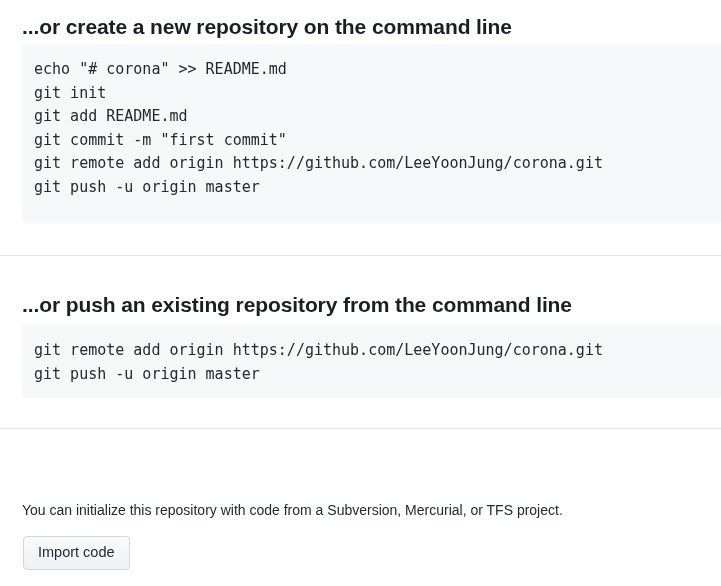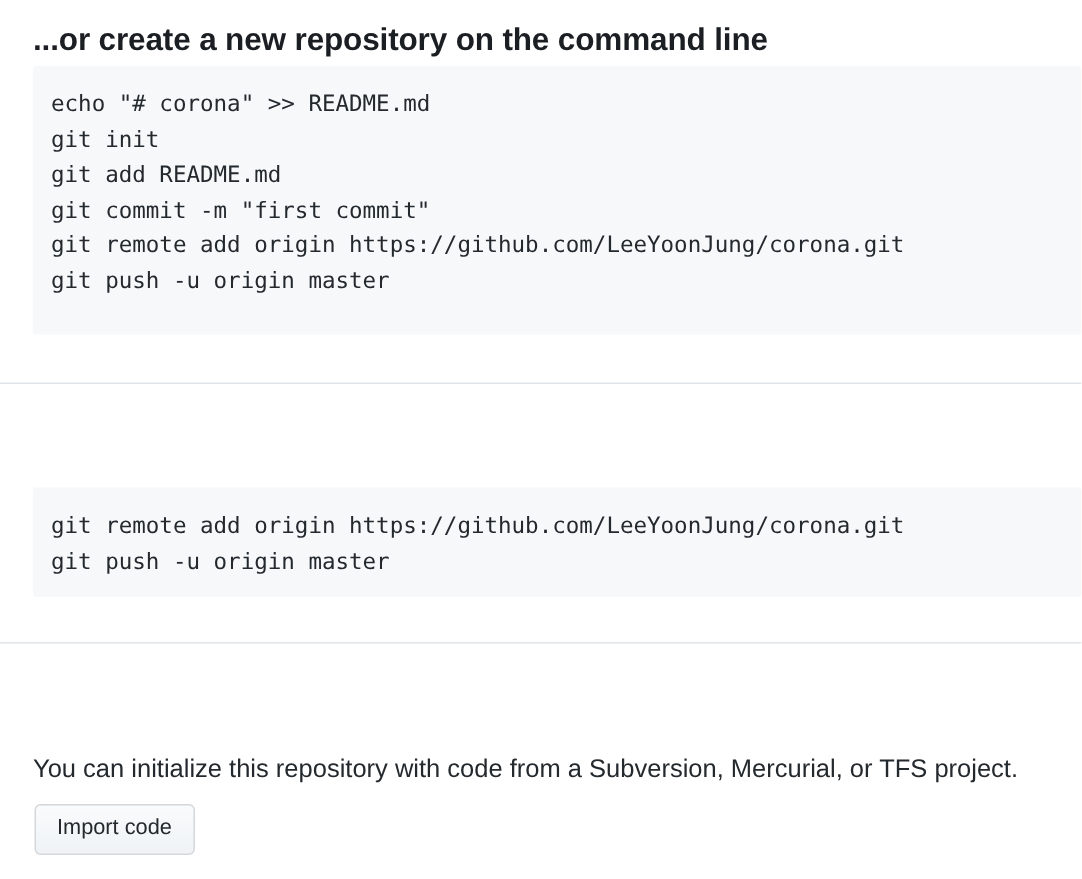--- a/index.html
+++ b/index.html
@@ -27,21 +27,21 @@
     font-size: 21px;
     font-weight: bold;
     line-height: 1.25;
     color: #1b1f23;
     letter-spacing: -0.1px;
     margin: 0;
     white-space: nowrap;
   }
 
   .section-desc {
-    font-size: 17px;
+    font-size: 14px;
     line-height: 1.4;
     color: #24292e;
     margin: 0;
     white-space: nowrap;
   }
 
   
   .code-block {
     background: #f6f8fa;
     margin: 0;
@@ -103,20 +103,21 @@
 <body>
 
 <div class="page">
 
   <h2 class="section-heading" id="heading-create">...or create a new repository on the command line</h2>
 
   <pre class="code-block" id="code-create"><code><span class="code-line">echo "# corona" &gt;&gt; README.md</span><span class="code-line">git init</span><span class="code-line">git add README.md</span><span class="code-line">git commit -m "first commit"</span><span class="code-line">git remote add origin https://github.com/LeeYoonJung/corona.git</span><span class="code-line">git push -u origin master</span></code></pre>
 
   <hr class="divider" id="divider-1">
 
+  <h2 class="section-heading" id="heading-push">...or push an existing repository from the command line</h2>
 
   <pre class="code-block" id="code-push"><code><span class="code-line">git remote add origin https://github.com/LeeYoonJung/corona.git</span><span class="code-line">git push -u origin master</span></code></pre>
 
   <hr class="divider" id="divider-2">
 
 
   <p class="section-desc" id="desc-import">You can initialize this repository with code from a Subversion, Mercurial, or TFS project.</p>
 
   <button class="btn" id="btn-import">Import code</button>
 

